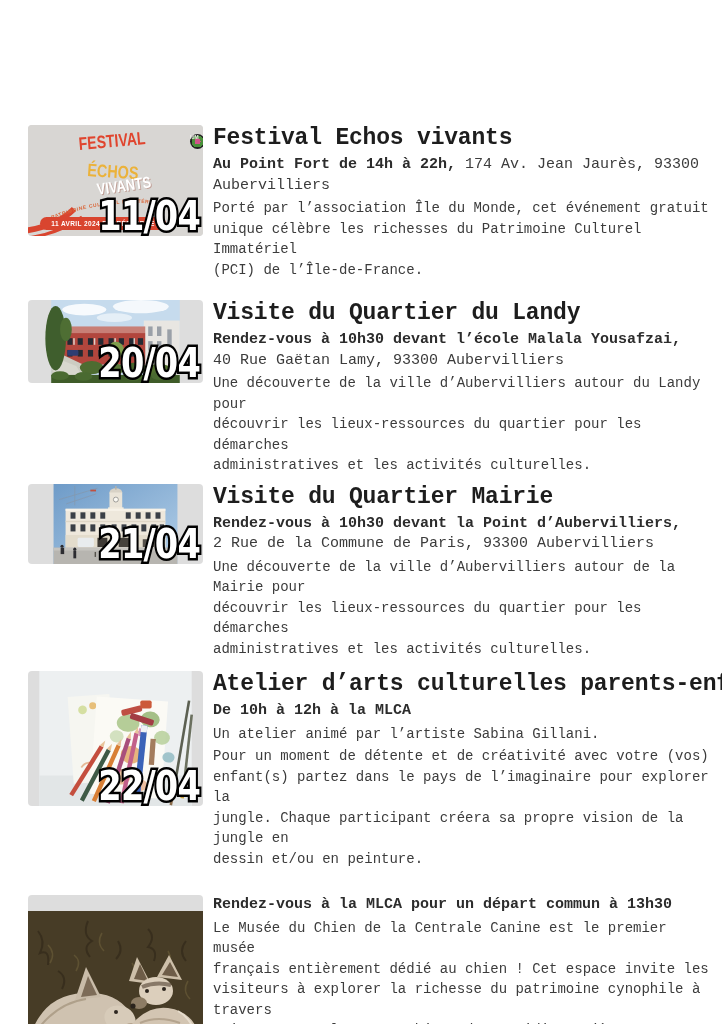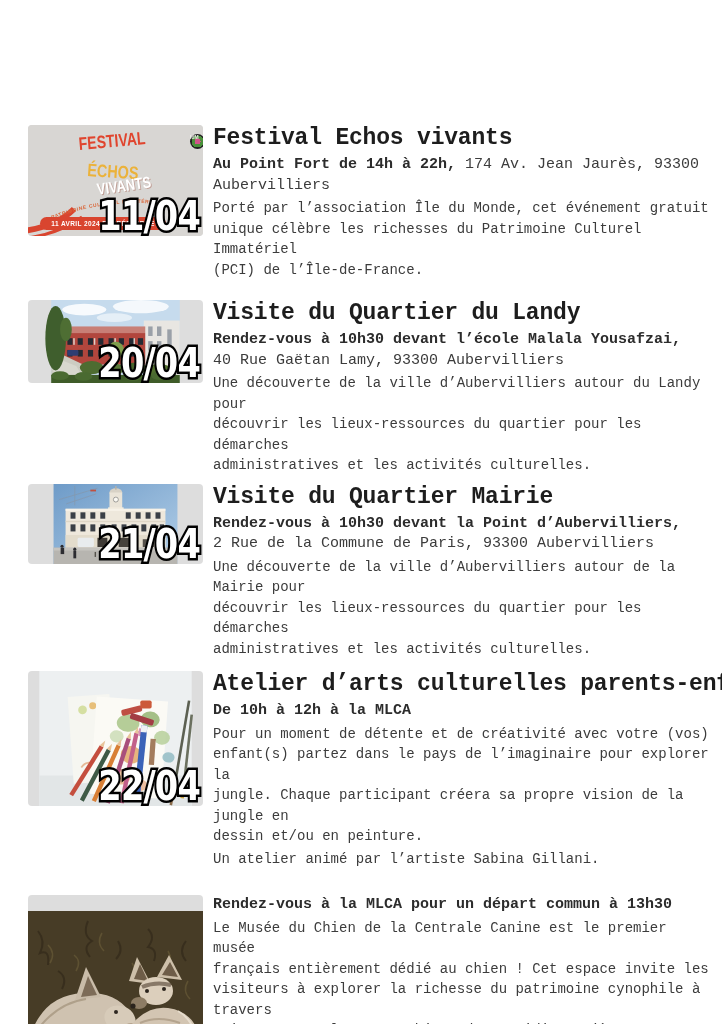--- a/index.html
+++ b/index.html
@@ -319,25 +319,25 @@
           <path d="M166,132 L164,146" stroke="#caa23f" stroke-width="4"></path>
         </g>
       </svg>
       <div class="date">
         <span class="d-stroke">22/04</span><span class="d-fill">22/04</span>
       </div>
     </div>
     <div class="txt">
       <h2>Atelier d’arts culturelles parents-enfants</h2>
       <div class="lead"><b>De 10h à 12h à la MLCA</b></div>
+      <p class="para">Un atelier animé par l’artiste Sabina Gillani.</p>
       <p class="para">Pour un moment de détente et de créativité avec votre (vos)
 enfant(s) partez dans le pays de l’imaginaire pour explorer la
 jungle. Chaque participant créera sa propre vision de la jungle en
 dessin et/ou en peinture.</p>
-      <p class="para">Un atelier animé par l’artiste Sabina Gillani.</p>
     </div>
   </article>
 
   <article class="row r5">
     <div class="imgbox h5">
       <svg viewBox="0 0 175 172">
         <rect width="175" height="172" fill="#473c26"></rect>
         <g stroke="#32291a" stroke-width="2" fill="none" opacity=".7">
           <path d="M10,20 q8,10 2,22 q10,-4 8,12"></path>
           <path d="M60,10 q-6,14 4,20 q-10,6 -2,16"></path>

